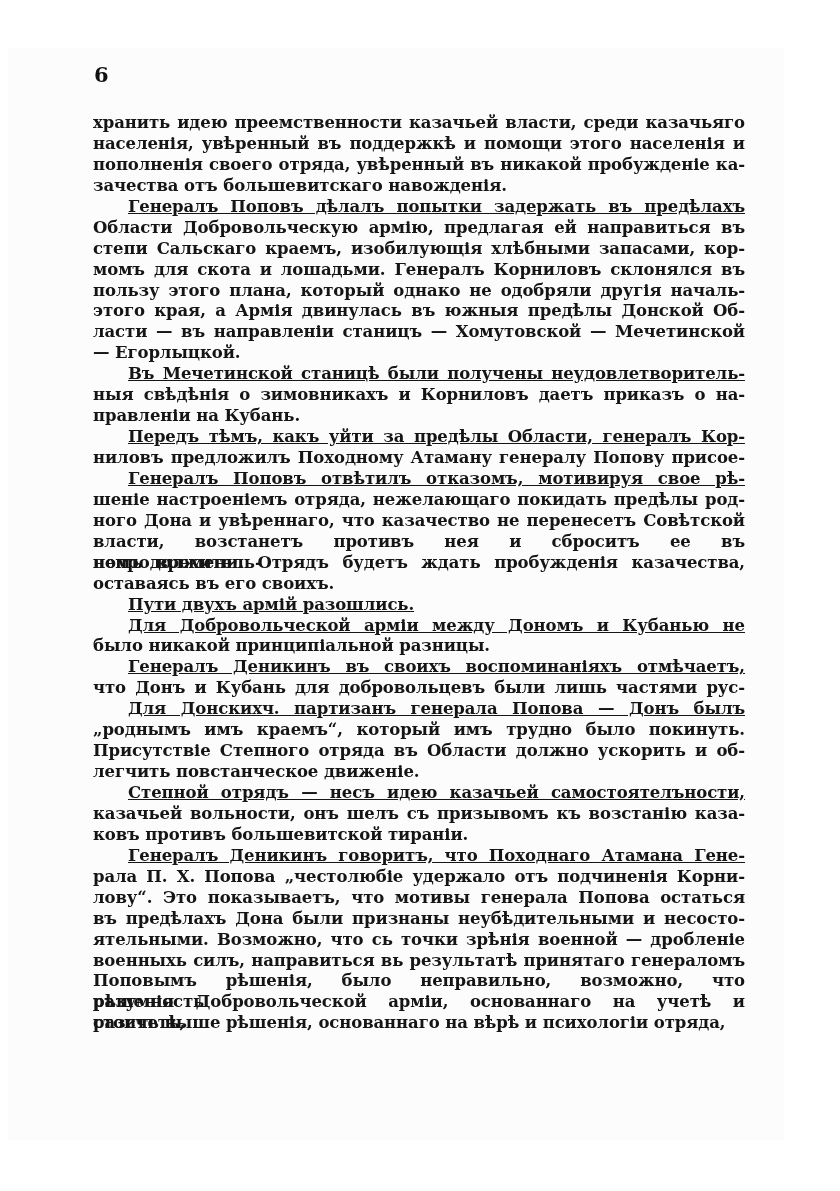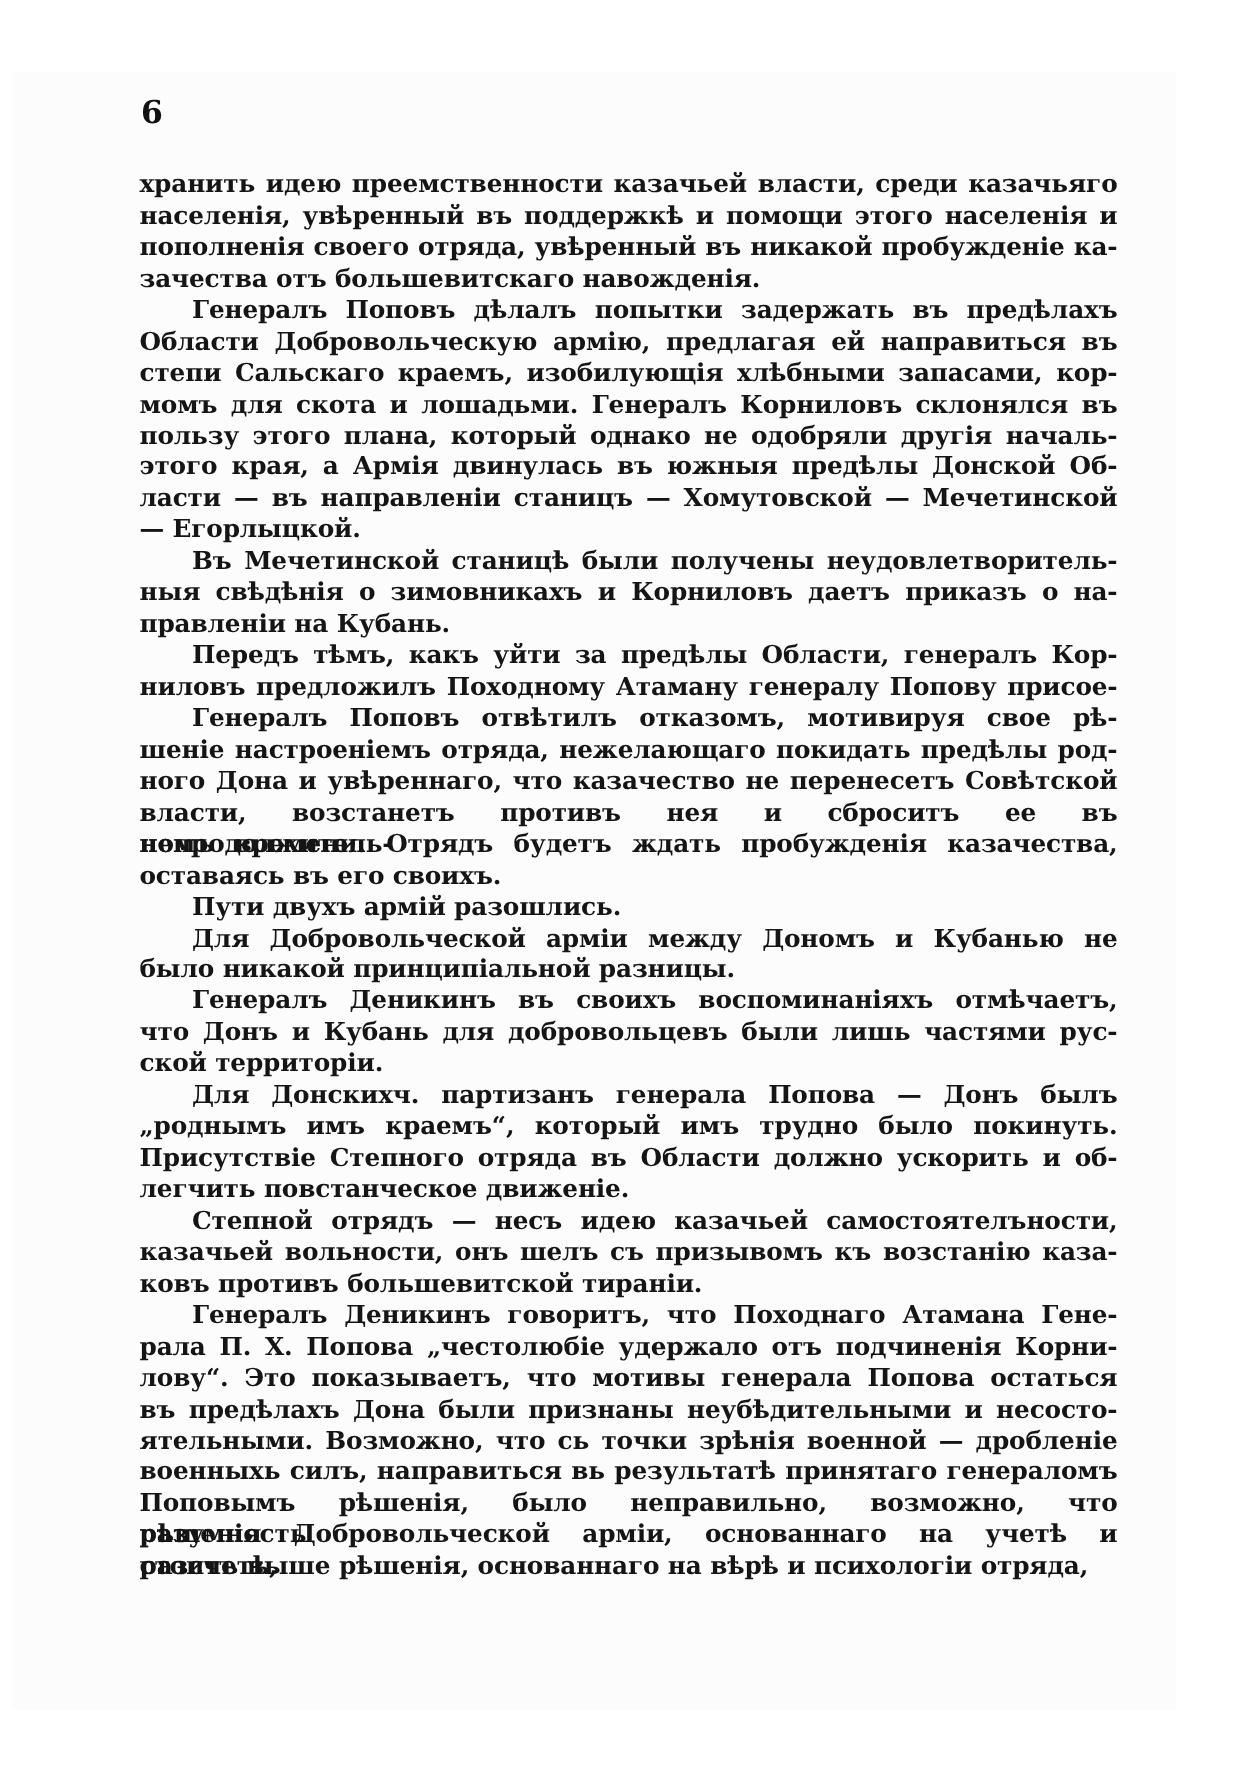--- a/index.html
+++ b/index.html
@@ -46,20 +46,21 @@
     text-align-last: justify;
     white-space: normal;
     height: 20.95px;
     overflow: visible;
   }
   .line.last {
     text-align-last: left;
   }
   .line.indent {
     text-indent: 35px;
+    text-decoration: underline;
   }
 </style>
 </head>
 <body>
 
 <div class="page-scan"></div>
 
 <div class="page-number">6</div>
 
 <div class="text-block">
@@ -84,21 +85,20 @@
     <div class="line">шеніе настроеніемъ отряда, нежелающаго покидать предѣлы род-</div>
     <div class="line">ного Дона и увѣреннаго, что казачество не перенесетъ Совѣтской</div>
     <div class="line">власти, возстанетъ противъ нея и сброситъ ее въ непродолжитель-</div>
     <div class="line">номъ времени. Отрядъ будетъ ждать пробужденія казачества,</div>
     <div class="line last">оставаясь въ его своихъ.</div>
     <div class="line last indent">Пути двухъ армій разошлись.</div>
     <div class="line indent">Для Добровольческой арміи между Дономъ и Кубанью не</div>
     <div class="line last">было никакой принципіальной разницы.</div>
     <div class="line indent">Генералъ Деникинъ въ своихъ воспоминаніяхъ отмѣчаетъ,</div>
     <div class="line">что Донъ и Кубань для добровольцевъ были лишь частями рус-</div>
-    <div class="line last">ской территоріи.</div>
     <div class="line indent">Для Донскихч. партизанъ генерала Попова — Донъ былъ</div>
     <div class="line">„роднымъ имъ краемъ“, который имъ трудно было покинуть.</div>
     <div class="line">Присутствіе Степного отряда въ Области должно ускорить и об-</div>
     <div class="line last">легчить повстанческое движеніе.</div>
     <div class="line indent">Степной отрядъ — несъ идею казачьей самостоятелъности,</div>
     <div class="line">казачьей вольности, онъ шелъ съ призывомъ къ возстанію каза-</div>
     <div class="line last">ковъ противъ большевитской тираніи.</div>
     <div class="line indent">Генералъ Деникинъ говоритъ, что Походнаго Атамана Гене-</div>
     <div class="line">рала П. Х. Попова „честолюбіе удержало отъ подчиненія Корни-</div>
     <div class="line">лову“. Это показываетъ, что мотивы генерала Попова остаться</div>

